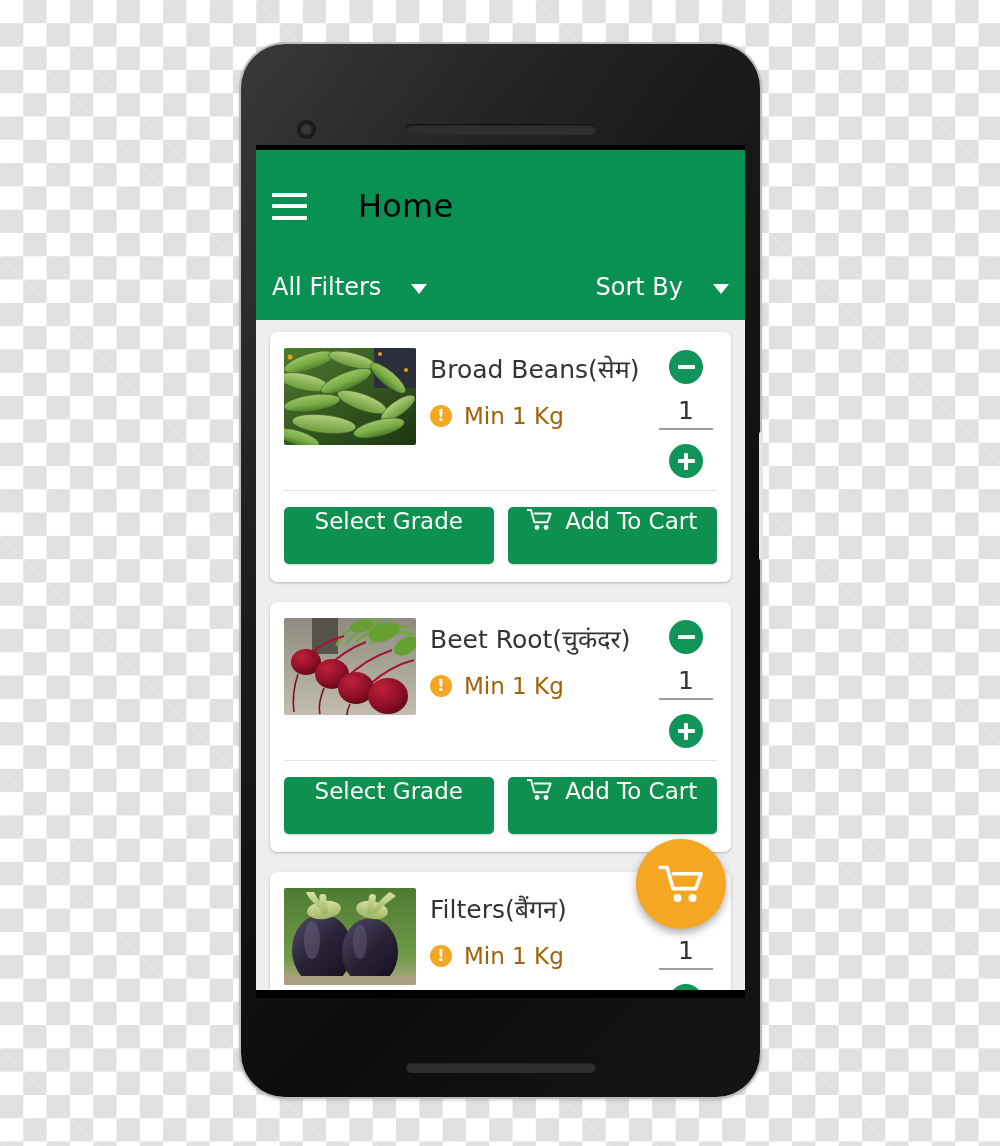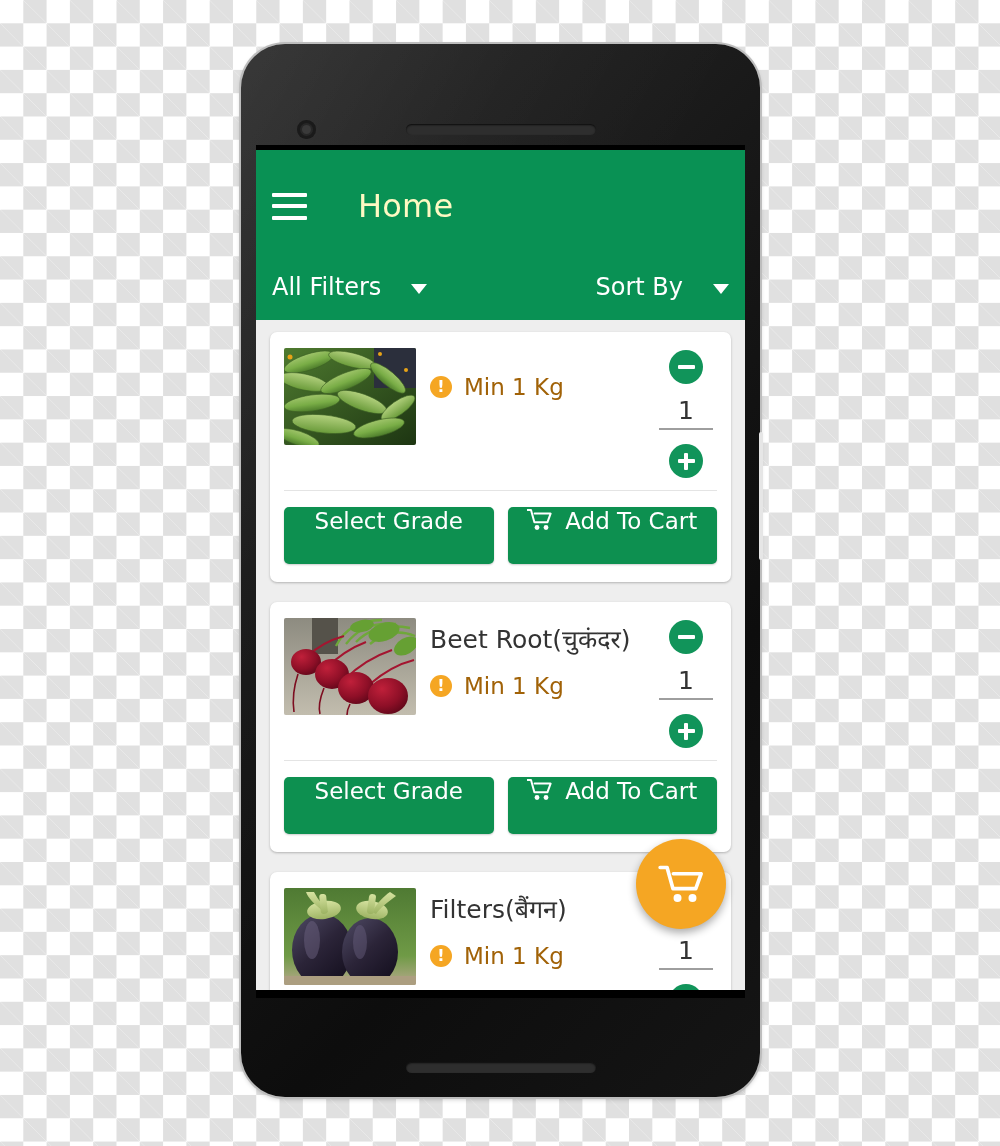--- a/index.html
+++ b/index.html
@@ -130,21 +130,21 @@
     cursor: pointer;
     flex: 0 0 auto;
   }
   .hamburger span {
     display: block;
     height: 4px;
     background: #ffffff;
     border-radius: 1px;
   }
   .appbar-title {
-    color: #fef9c3;
+    color: #000000;
     font-size: 32px;
     margin-left: 51px;
     letter-spacing: 0.2px;
     font-weight: 400;
   }
   .filters-row {
     display: flex;
     align-items: center;
     justify-content: space-between;
     padding: 0 16px;
@@ -395,20 +395,21 @@
                   <ellipse cx="14" cy="90" rx="22" ry="7" fill="url(#pod)" transform="rotate(18 14 90)"></ellipse>
                 </g>
                 <g fill="#e8a317">
                   <circle cx="6" cy="9" r="2.5"></circle>
                     <circle cx="96" cy="6" r="2"></circle>
                     <circle cx="122" cy="22" r="2"></circle>
                 </g>
               </svg>
             </div>
             <div class="info">
+              <div class="prod-name">Broad Beans(सेम)</div>
               <div class="min-row">
                 <span class="warn-icon">!</span>
                 <span class="min-text">Min 1 Kg</span>
               </div>
             </div>
             <div class="stepper">
               <div class="circle-btn">
                 <span class="bar-h"></span>
               </div>
               <div class="qty-value">1</div>

